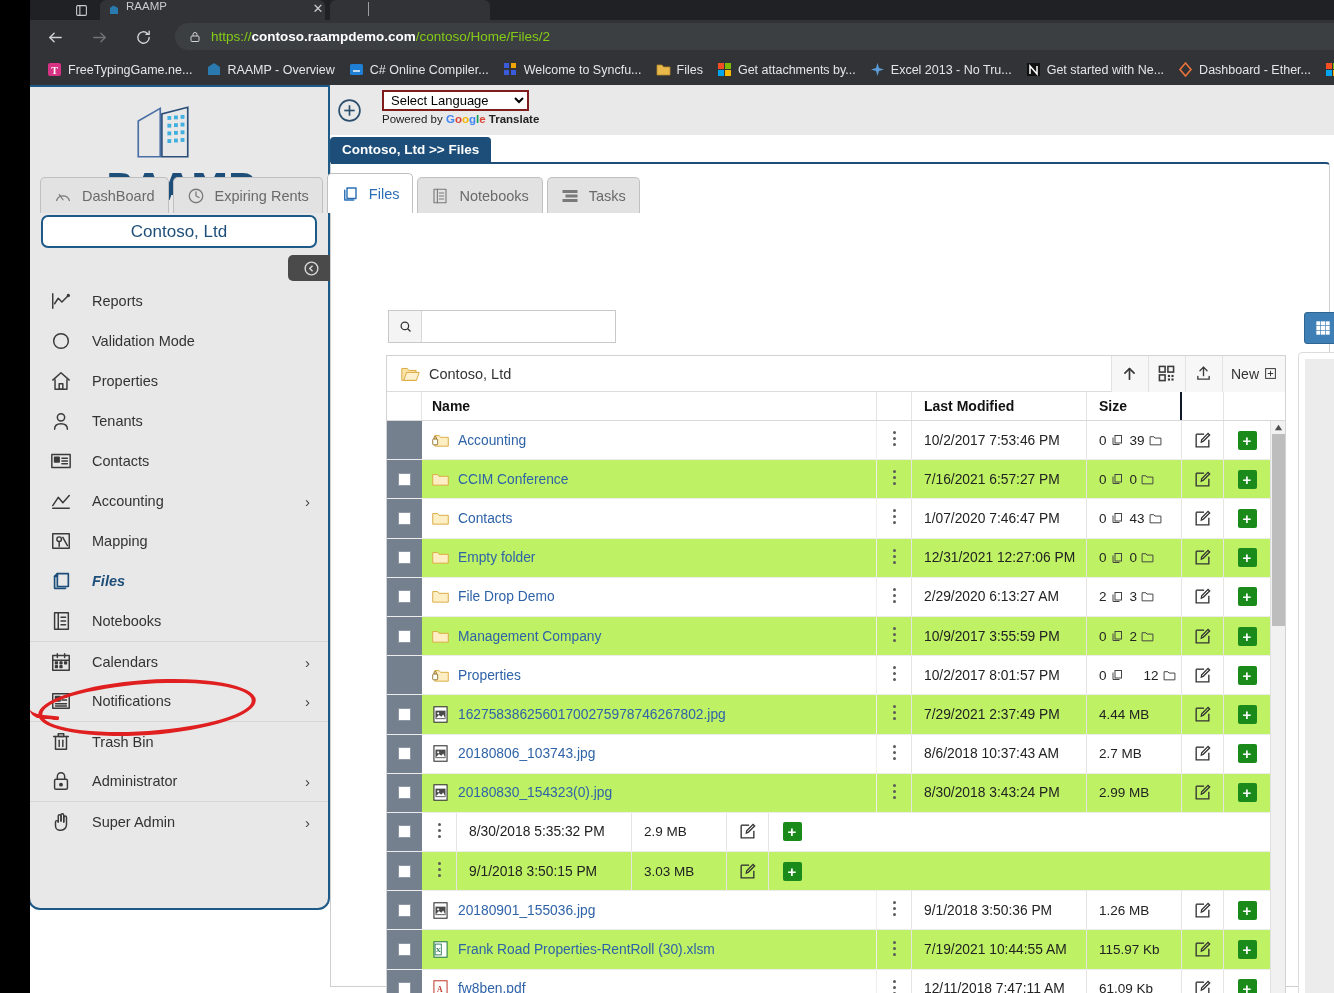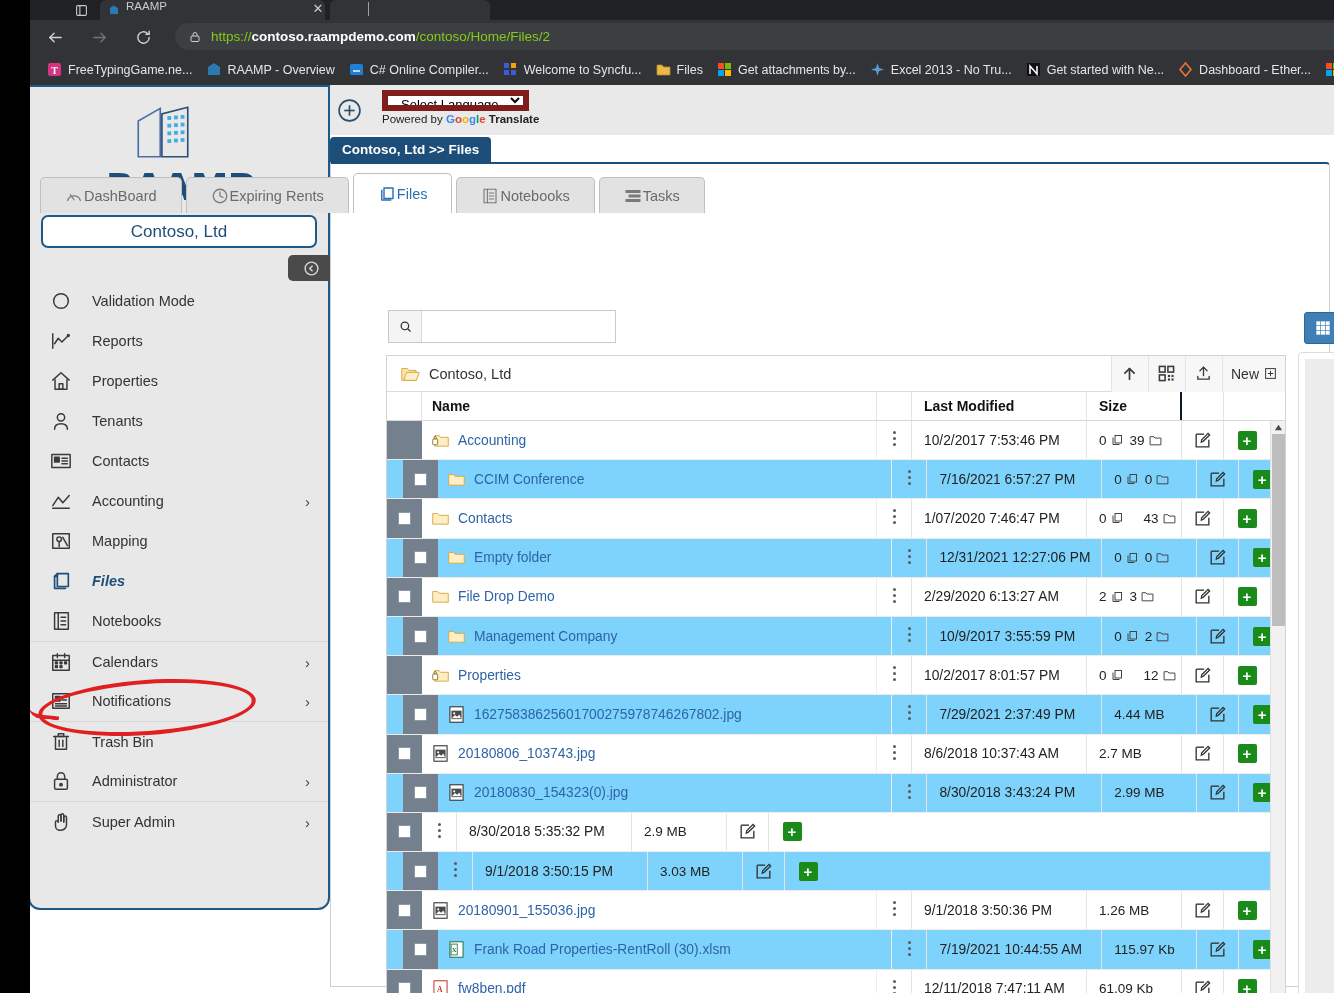--- a/index.html
+++ b/index.html
@@ -97,23 +97,23 @@
 
   
   #translate-widget {
     position: absolute; left: 307px; top: 3px; width: 230px; height: 46px;
   }
   #plus-circle {
     position: absolute; left: 0px; top: 10px; width: 25px; height: 25px;
   }
   #lang-select {
     position: absolute; left: 45px; top: 2px; width: 147px; height: 21px;
-    background: #fff; border: 6px solid #7f1d1d;
+    background: #fff; border: 2px solid #7f1d1d;
     font-size: 13px; font-family: "Liberation Sans", sans-serif;
-    color: #000; padding-left: 9px;
+    color: #000; padding-left: 3px;
   }
   #powered-by {
     position: absolute; left: 45px; top: 25px; font-size: 11.5px;
     color: #222; white-space: nowrap; font-weight: bold;
   }
   #powered-by .pw { font-weight: normal; }
   .g1{color:#4285F4}.g2{color:#DB4437}.g3{color:#F4B400}.g4{color:#4285F4}
   .g5{color:#0F9D58}.g6{color:#DB4437}
 
   
@@ -192,21 +192,21 @@
     border-radius: 0 4px 0 0;
   }
 
   #tabbar {
     position: absolute; left: 10px; top: 88px; height: 40px;
     display: flex; align-items: flex-end; gap: 4px;
   }
   .ui-tab {
     height: 36px; background: #e2e2e2; border: 1px solid #c0c0c0;
     border-bottom: none; border-radius: 5px 5px 0 0;
-    display: flex; align-items: center; gap: 1px; padding: 0 24px;
+    display: flex; align-items: center; gap: 10px; padding: 0 13px;
     font-size: 14.5px; color: #6a6a6a;
   }
   .ui-tab.sel {
     background: #fff; color: #2a6fb5; height: 40px;
     border-color: #c0c0c0;
   }
   .ui-tab .tabico { width: 18px; height: 18px; display: block; color: #7a7a7a; }
   .ui-tab.sel .tabico { color: #2a6fb5; }
 
   
@@ -261,21 +261,21 @@
   .hc-edit { width: 42px; border-right: 1px solid #e4e4e4; }
   .hc-add  { width: 46px; }
 
   #fm-body {
     position: relative; height: 635px; overflow: hidden;
   }
   .fm-row {
     display: flex; height: 39.2px; border-bottom: 1px solid #ececec;
     font-size: 13.8px; color: #222; background: #fff;
   }
-  .fm-row.alt { background: #7dd3fc; padding-left: 16px; }
+  .fm-row.alt { background: #bef264; }
   .rc { display: flex; align-items: center; }
   .rc-sel  { width: 35px; background: #74808e; justify-content: center; }
   .rc-name { width: 455px; padding-left: 10px; gap: 9px; border-right: 1px solid #f0eded; }
   .rc-kebab{ width: 35px; justify-content: center; border-right: 1px solid #e6e3e3; }
   .rc-mod  { width: 175px; padding-left: 12px; border-right: 1px solid #e6e3e3; }
   .rc-size { width: 95px; padding-left: 12px; border-right: 1px solid #e6e3e3;
              gap: 4px; font-size: 13.5px; }
   .rc-edit { width: 42px; justify-content: center; border-right: 1px solid #e6e3e3; }
   .rc-add  { width: 46px; justify-content: center; }
   .rowcheck {
@@ -502,34 +502,34 @@
       <svg viewBox="0 0 24 24" width="17" height="17" fill="none" stroke="#d8d8d8" stroke-width="2">
         <circle cx="12" cy="12" r="9"></circle>
           <polyline points="13.5 8 9.5 12 13.5 16"></polyline>
       </svg>
     </div>
 
     <div id="navlist">
         <div class="nav-item">
           <span class="nav-ico">
             <svg viewBox="0 0 24 24" width="22" height="22" fill="none" stroke="currentColor" stroke-width="1.6" stroke-linecap="round" stroke-linejoin="round">
-              <circle cx="12" cy="12" r="8"></circle>
+              <path d="M3 4v16"></path>
+              <polyline points="5 15 9 9 13 13 20 6"></polyline>
+              <circle cx="20" cy="6" r="1" fill="currentColor"></circle>
             </svg>
           </span>
-          <span class="nav-label">Validation Mode</span>
+          <span class="nav-label">Reports</span>
         </div>
         <div class="nav-item">
           <span class="nav-ico">
             <svg viewBox="0 0 24 24" width="22" height="22" fill="none" stroke="currentColor" stroke-width="1.6" stroke-linecap="round" stroke-linejoin="round">
-              <path d="M3 4v16"></path>
-              <polyline points="5 15 9 9 13 13 20 6"></polyline>
-              <circle cx="20" cy="6" r="1" fill="currentColor"></circle>
+              <circle cx="12" cy="12" r="8"></circle>
             </svg>
           </span>
-          <span class="nav-label">Reports</span>
+          <span class="nav-label">Validation Mode</span>
         </div>
         <div class="nav-item">
           <span class="nav-ico">
             <svg viewBox="0 0 24 24" width="22" height="22" fill="none" stroke="currentColor" stroke-width="1.6" stroke-linecap="round" stroke-linejoin="round">
               <path d="M3 11 12 3l9 8"></path>
               <path d="M5.5 10.5V21h13V10.5"></path>
               <rect x="10" y="15" width="4" height="6"></rect>
             </svg>
           </span>
           <span class="nav-label">Properties</span>
@@ -875,21 +875,21 @@
                 <i></i>
               </span>
             </div>
             <div class="rc rc-mod">1/07/2020 7:46:47 PM</div>
             <div class="rc rc-size">
               <span>0</span>
               <svg width="12" height="12" viewBox="0 0 24 24" fill="none" stroke="#444" stroke-width="2">
                 <rect x="8" y="3" width="13" height="15"></rect>
                 <path d="M4 7v14h13"></path>
               </svg>
-              <span style="margin-left:17px">43</span>
+              <span style="margin-left:3px">43</span>
               <svg width="13" height="11" viewBox="0 0 24 20" fill="none" stroke="#444" stroke-width="1.8">
                 <path d="M2 18V3h7l2 2.5h11V18z"></path>
               </svg>
             </div>
             <div class="rc rc-edit">
               <svg class="edit-ico" viewBox="0 0 24 24" fill="none" stroke="currentColor" stroke-width="1.7">
                 <path d="M4 4h10"></path>
                 <path d="M4 4v16h16V11"></path>
                 <path d="M13 13 21 5 19 3 11 11 10.5 14 13 13 Z" fill="none"></path>
               </svg>

